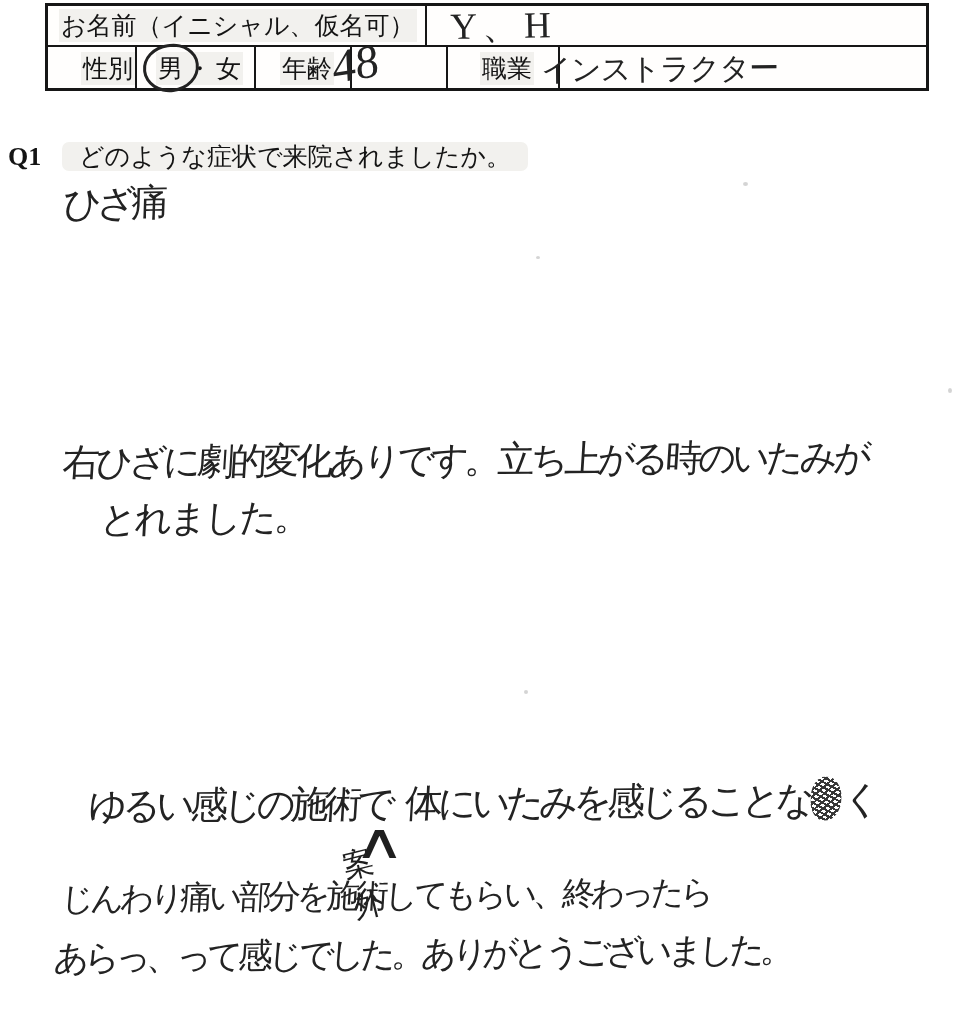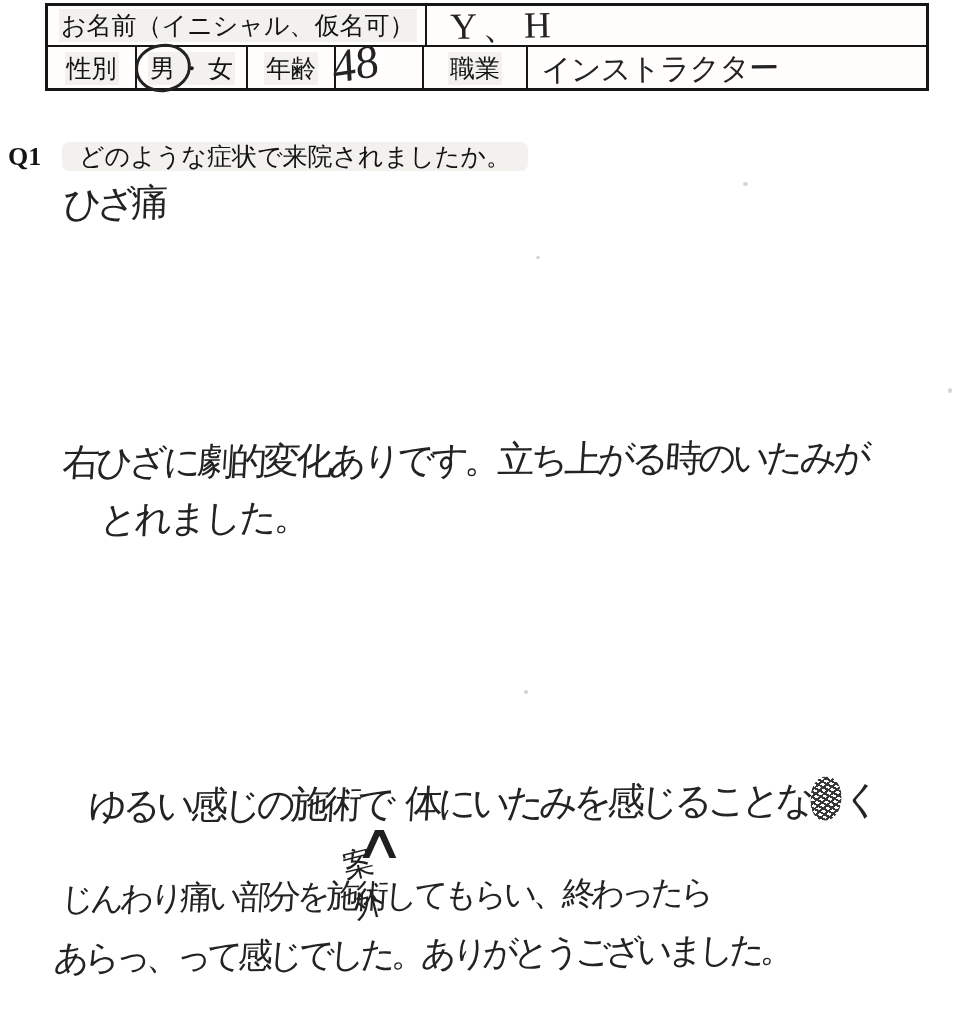--- a/index.html
+++ b/index.html
@@ -4,30 +4,30 @@
 <style>
   html,body{margin:0;padding:0;background:#e8e8e8;}
   .page{
     position:relative;width:961px;height:1023px;background:#ffffff;
     font-family:"Liberation Serif","DejaVu Serif",serif;color:#141414;
     overflow:hidden;margin:0 auto;
   }
   
   .tbl{position:absolute;left:45px;top:3px;width:884px;height:88px;
        border:3px solid #161616;box-sizing:border-box;background:#fffefd;}
-  .row{display:flex;box-sizing:border-box;}
+  .row{display:flex;box-sizing:border-box;gap:8px;}
   .row1{height:41px;border-bottom:2px solid #161616;}
   .row2{height:42px;}
   .cell{box-sizing:border-box;display:flex;align-items:center;
         font-size:25px;white-space:nowrap;overflow:visible;}
   .cell .lab{background:#f2f1ee;padding:0 2px;}
   .bR{border-right:2px solid #161616;}
   .c-name{width:379px;padding-left:11px;}
   .c-nameval{flex:1;}
-  .c-sex{width:89px;justify-content:center;}
+  .c-sex{width:89px;justify-content:flex-end;}
   .c-sexval{width:111px;justify-content:center;}
   .c-age{width:88px;justify-content:center;}
   .c-ageval{width:88px;}
   .c-job{width:104px;justify-content:center;text-align:center;}
   .c-jobval{flex:1;}
   .malewrap{position:relative;display:inline-block;}
   .malecircle{position:absolute;left:-13px;top:-8px;width:50px;height:42px;
       border:3px solid #222;border-radius:50% 48% 52% 50%;
       transform:rotate(-7deg);pointer-events:none;}
   

